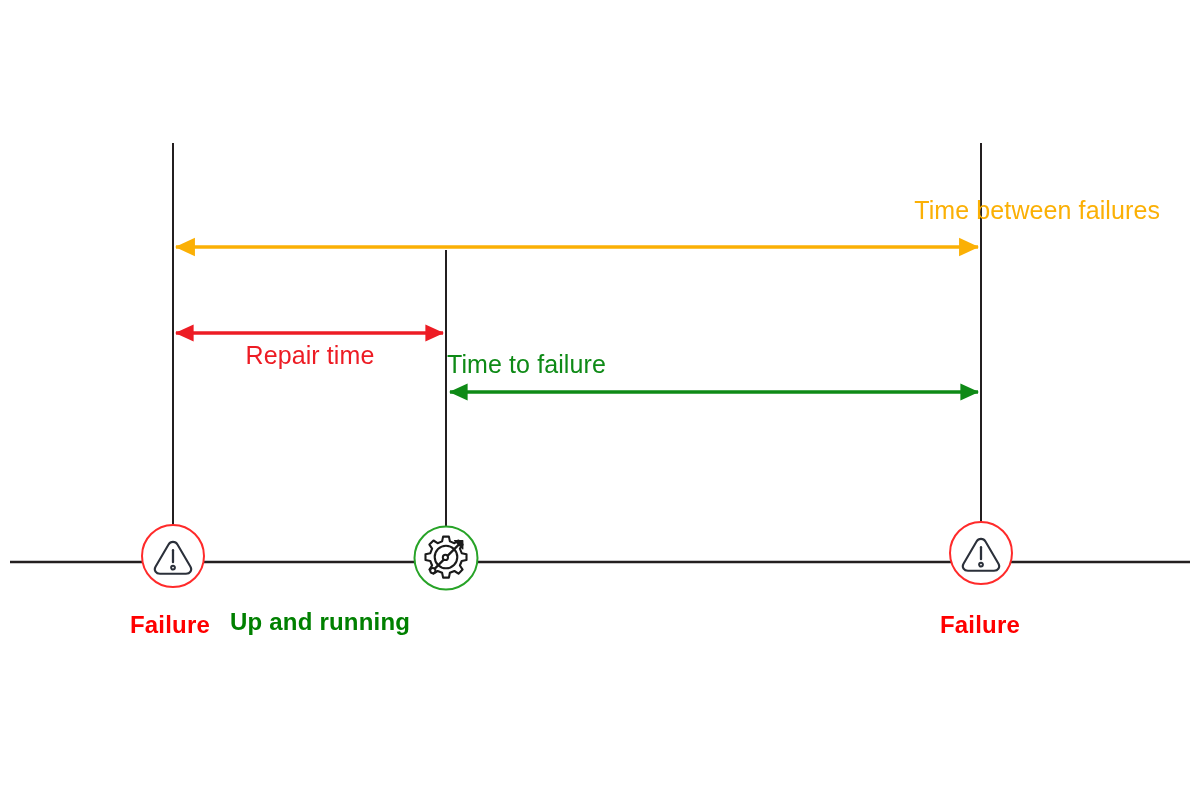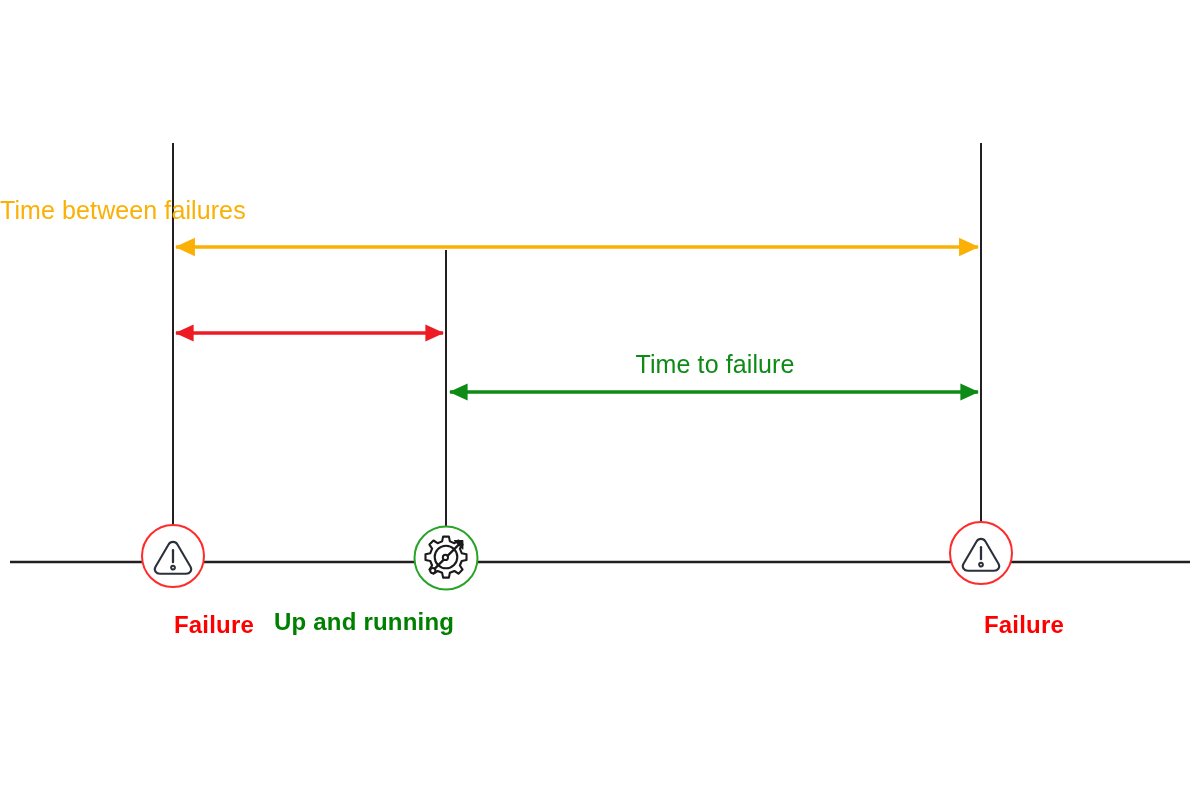--- a/index.html
+++ b/index.html
@@ -30,43 +30,42 @@
     position: absolute;
     white-space: nowrap;
     font-weight: 400;
     letter-spacing: 0.1px;
   }
   .event-label {
     position: absolute;
     white-space: nowrap;
     font-weight: 700;
     letter-spacing: 0.2px;
-    padding-left: 44px;
   }
   #label-time-between-failures {
     left: 0;
     top: 196px;
     width: 1160px;
-    text-align: left;
+    text-align: right;
     font-size: 25px;
     color: #FBB005;
   }
   #label-repair-time {
     left: 172px;
     top: 341px;
     width: 276px;
     text-align: center;
     font-size: 25px;
     color: #ED1C24;
   }
   #label-time-to-failure {
     left: 447px;
     top: 350px;
     width: 536px;
-    text-align: center;
+    text-align: left;
     font-size: 25px;
     color: #0E8A16;
   }
   #label-failure-left {
     left: 0;
     top: 611px;
     width: 340px;
     text-align: center;
     font-size: 24px;
     color: #FF0000;
@@ -155,20 +154,21 @@
         <path d="M 0 -17 Q 3.1 -17 4.7 -14.2 L 18.4 9.3 Q 20 12.1 18.4 14.4 Q 16.9 16.6 13.7 16.6 L -13.7 16.6 Q -16.9 16.6 -18.4 14.4 Q -20 12.1 -18.4 9.3 L -4.7 -14.2 Q -3.1 -17 0 -17 Z" fill="none" stroke="#2B303A" stroke-width="2.2" stroke-linejoin="round"></path>
         <line x1="0" y1="-8.2" x2="0" y2="4.4" stroke="#2B303A" stroke-width="2.4" stroke-linecap="round"></line>
         <circle cx="0" cy="10.1" r="2.0" fill="none" stroke="#2B303A" stroke-width="2.1"></circle>
       </g>
     </g>
 
   </svg>
 
   <div class="measure-label" id="label-time-between-failures">Time between failures</div>
 
+  <div class="measure-label" id="label-repair-time">Repair time</div>
 
   <div class="measure-label" id="label-time-to-failure">Time to failure</div>
 
   <div class="event-label" id="label-failure-left">Failure</div>
 
   <div class="event-label" id="label-up-and-running">Up and running</div>
 
   <div class="event-label" id="label-failure-right">Failure</div>
 
 </div>

